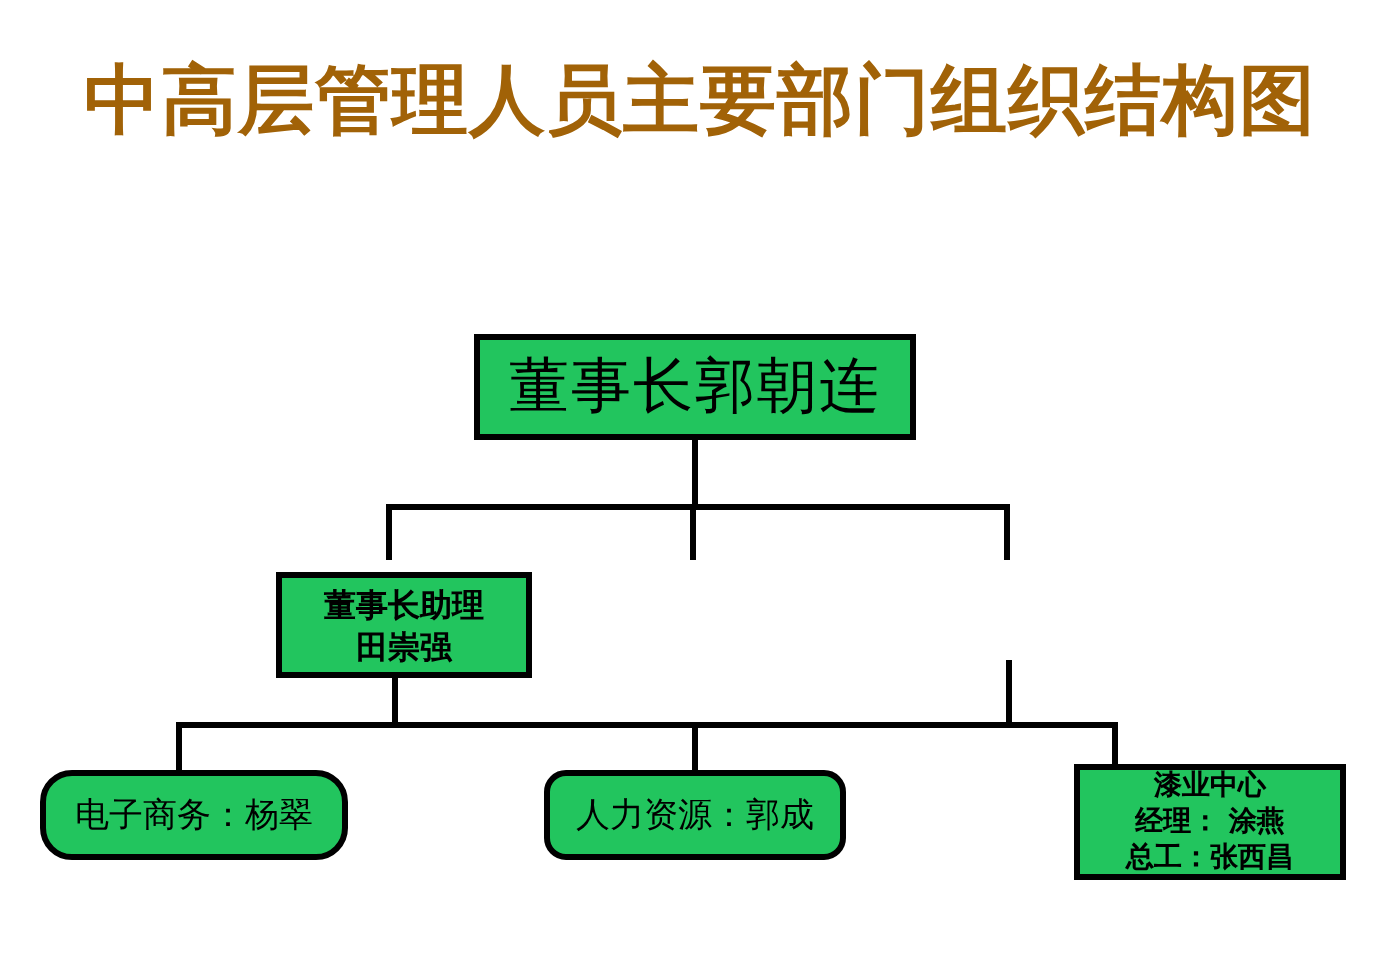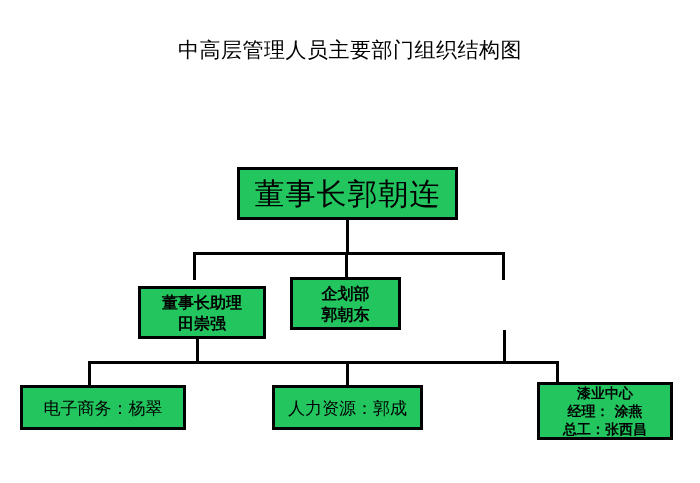--- a/index.html
+++ b/index.html
@@ -20,25 +20,25 @@
 
   
   .title-block {
     position: absolute;
     left: 0;
     top: 30px;
     width: 700px;
     text-align: center;
   }
   .title-line {
-    font-size: 21px;
-    font-weight: normal;
+    font-size: 38px;
+    font-weight: bold;
     line-height: 40px;
     letter-spacing: 0.5px;
-    color: #000000;
+    color: #a16207;
     white-space: nowrap;
   }
 
   
   .node {
     position: absolute;
     box-sizing: border-box;
     border: 3px solid #000000;
     background: #22c55e;
     display: flex;
@@ -70,22 +70,22 @@
   .node-mid2 { left: 290px; top: 277px; width: 111px; height: 53px; }
   .node-mid3 { left: 420px; top: 277px; width: 151px; height: 53px; }
   .node-mid1 .node-line,
   .node-mid2 .node-line,
   .node-mid3 .node-line {
     font-size: 16px;
     font-weight: bold;
     line-height: 21px;
   }
 
-  .node-leaf1 { left: 20px;  top: 385px; width: 166px; height: 45px; }
-  .node-leaf2 { left: 272px; top: 385px; width: 151px; height: 45px; }
+  .node-leaf1 { left: 20px;  top: 385px; width: 154px; height: 45px; border-radius: 16px; }
+  .node-leaf2 { left: 272px; top: 385px; width: 151px; height: 45px; border-radius: 11px; }
   .node-leaf1 .node-line,
   .node-leaf2 .node-line {
     font-size: 17px;
     line-height: 22px;
   }
 
   .node-leaf3 { left: 537px; top: 382px; width: 136px; height: 58px; }
   .node-leaf3 .node-line {
     font-size: 14px;
     font-weight: bold;
@@ -130,24 +130,20 @@
 
   <div class="node node-root">
     <span class="node-line">董事长郭朝连</span>
   </div>
 
   <div class="node node-mid1">
     <span class="node-line">董事长助理</span>
     <span class="node-line">田崇强</span>
   </div>
 
-  <div class="node node-mid2">
-    <span class="node-line">企划部</span>
-    <span class="node-line">郭朝东</span>
-  </div>
 
 
   <div class="node node-leaf1">
     <span class="node-line">电子商务：杨翠</span>
   </div>
 
   <div class="node node-leaf2">
     <span class="node-line">人力资源：郭成</span>
   </div>
 

